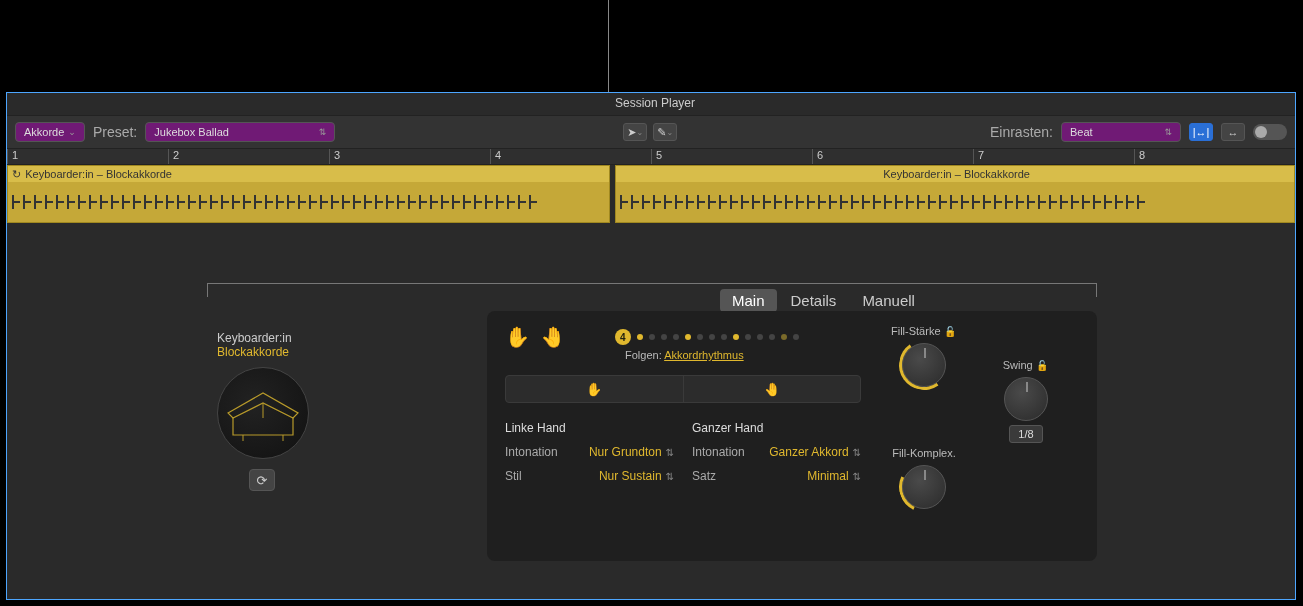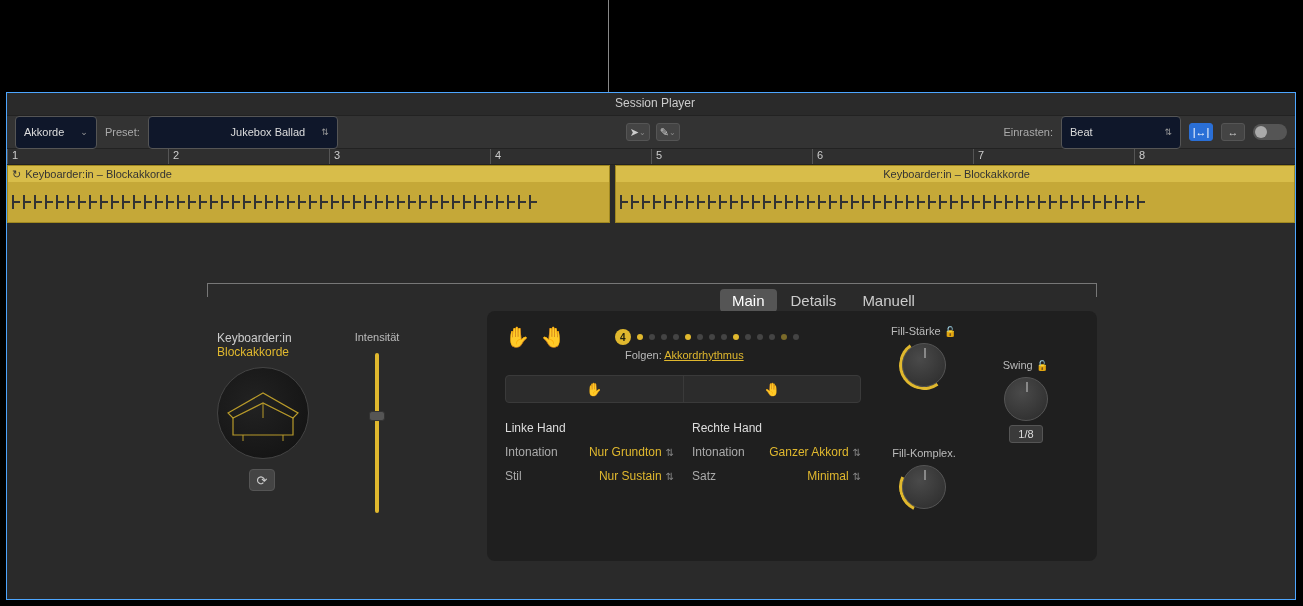--- a/index.html
+++ b/index.html
@@ -46,33 +46,33 @@
     height: 34px;
     background: #333;
     display: flex;
     align-items: center;
     padding: 0 8px;
     gap: 8px;
     border-top: 1px solid #222;
     border-bottom: 1px solid #222;
   }
   .dropdown {
-    background: #0f172a;
+    background: #701a75;
     border: 1px solid #555;
     border-radius: 4px;
-    height: 33px;
+    height: 20px;
     display: flex;
     align-items: center;
     padding: 0 8px;
     color: #ddd;
     font-size: 11px;
-    gap: 16px;
+    gap: 4px;
   }
   .dropdown .chev { font-size: 9px; color: #999; }
-  .label-small { color: #aaa; font-size: 11px; }
+  .label-small { color: #aaa; font-size: 14px; }
   .icon-btn {
     width: 24px; height: 18px;
     background: #444;
     border: 1px solid #555;
     border-radius: 3px;
     display: flex; align-items: center; justify-content: center;
     color: #ccc;
     font-size: 11px;
   }
   .icon-btn.toggled { background: #2a6fd6; border-color:#2a6fd6; color:#fff;}
@@ -352,21 +352,21 @@
 <div class="window">
 
   <div class="title-bar">Session Player</div>
 
   <div class="toolbar">
     <div class="dropdown">
       <span>Akkorde</span>
       <span class="chev">⌄</span>
     </div>
     <span class="label-small">Preset:</span>
-    <div class="dropdown" style="width:190px; justify-content:flex-end;">
+    <div class="dropdown" style="width:190px; justify-content:space-between;">
       <span>Jukebox Ballad</span>
       <span class="chev">⇅</span>
     </div>
 
     <div style="flex:0 0 auto; margin-left:280px; display:flex; gap:6px;">
       <div class="icon-btn">
           <span class="arrow-tool">➤</span>
           <span class="chev-sm">⌄</span>
         </div>
       <div class="icon-btn">
@@ -541,26 +541,20 @@
             <path d="M10 35 L10 52 L70 52 L70 35" fill="none" stroke="#b89a2a" stroke-width="1.2"></path>
             <line x1="20" y1="52" x2="20" y2="58" stroke="#b89a2a"></line>
             <line x1="60" y1="52" x2="60" y2="58" stroke="#b89a2a"></line>
             <line x1="40" y1="20" x2="40" y2="35" stroke="#b89a2a"></line>
           </svg>
         </div>
         <div class="refresh-btn">
           <span>⟳</span>
         </div>
       </div>
-      <div class="slider-col">
-        <div class="lbl">Intensität</div>
-        <div class="vslider">
-          <div class="thumb" style="top:58px;"></div>
-        </div>
-      </div>
     </div>
 
     <div class="main-panel">
 
       <div class="center-col">
         <div>
           <div class="hands-row">
             <span class="hand-icon">✋</span>
             <span class="hand-icon" style="transform:scaleX(-1);">✋</span>
             <div class="beat-dots">
@@ -602,21 +596,21 @@
             <div class="param-row">
               <span class="plabel">Intonation</span>
               <span><span class="pval">Nur Grundton</span><span class="pchev">⇅</span></span>
             </div>
             <div class="param-row">
               <span class="plabel">Stil</span>
               <span><span class="pval">Nur Sustain</span><span class="pchev">⇅</span></span>
             </div>
           </div>
           <div class="sc">
-            <h4>Rechte Hand</h4>
+            <h4>Ganzer Hand</h4>
             <div class="param-row">
               <span class="plabel">Intonation</span>
               <span><span class="pval">Ganzer Akkord</span><span class="pchev">⇅</span></span>
             </div>
             <div class="param-row">
               <span class="plabel">Satz</span>
               <span><span class="pval">Minimal</span><span class="pchev">⇅</span></span>
             </div>
           </div>
         </div>

